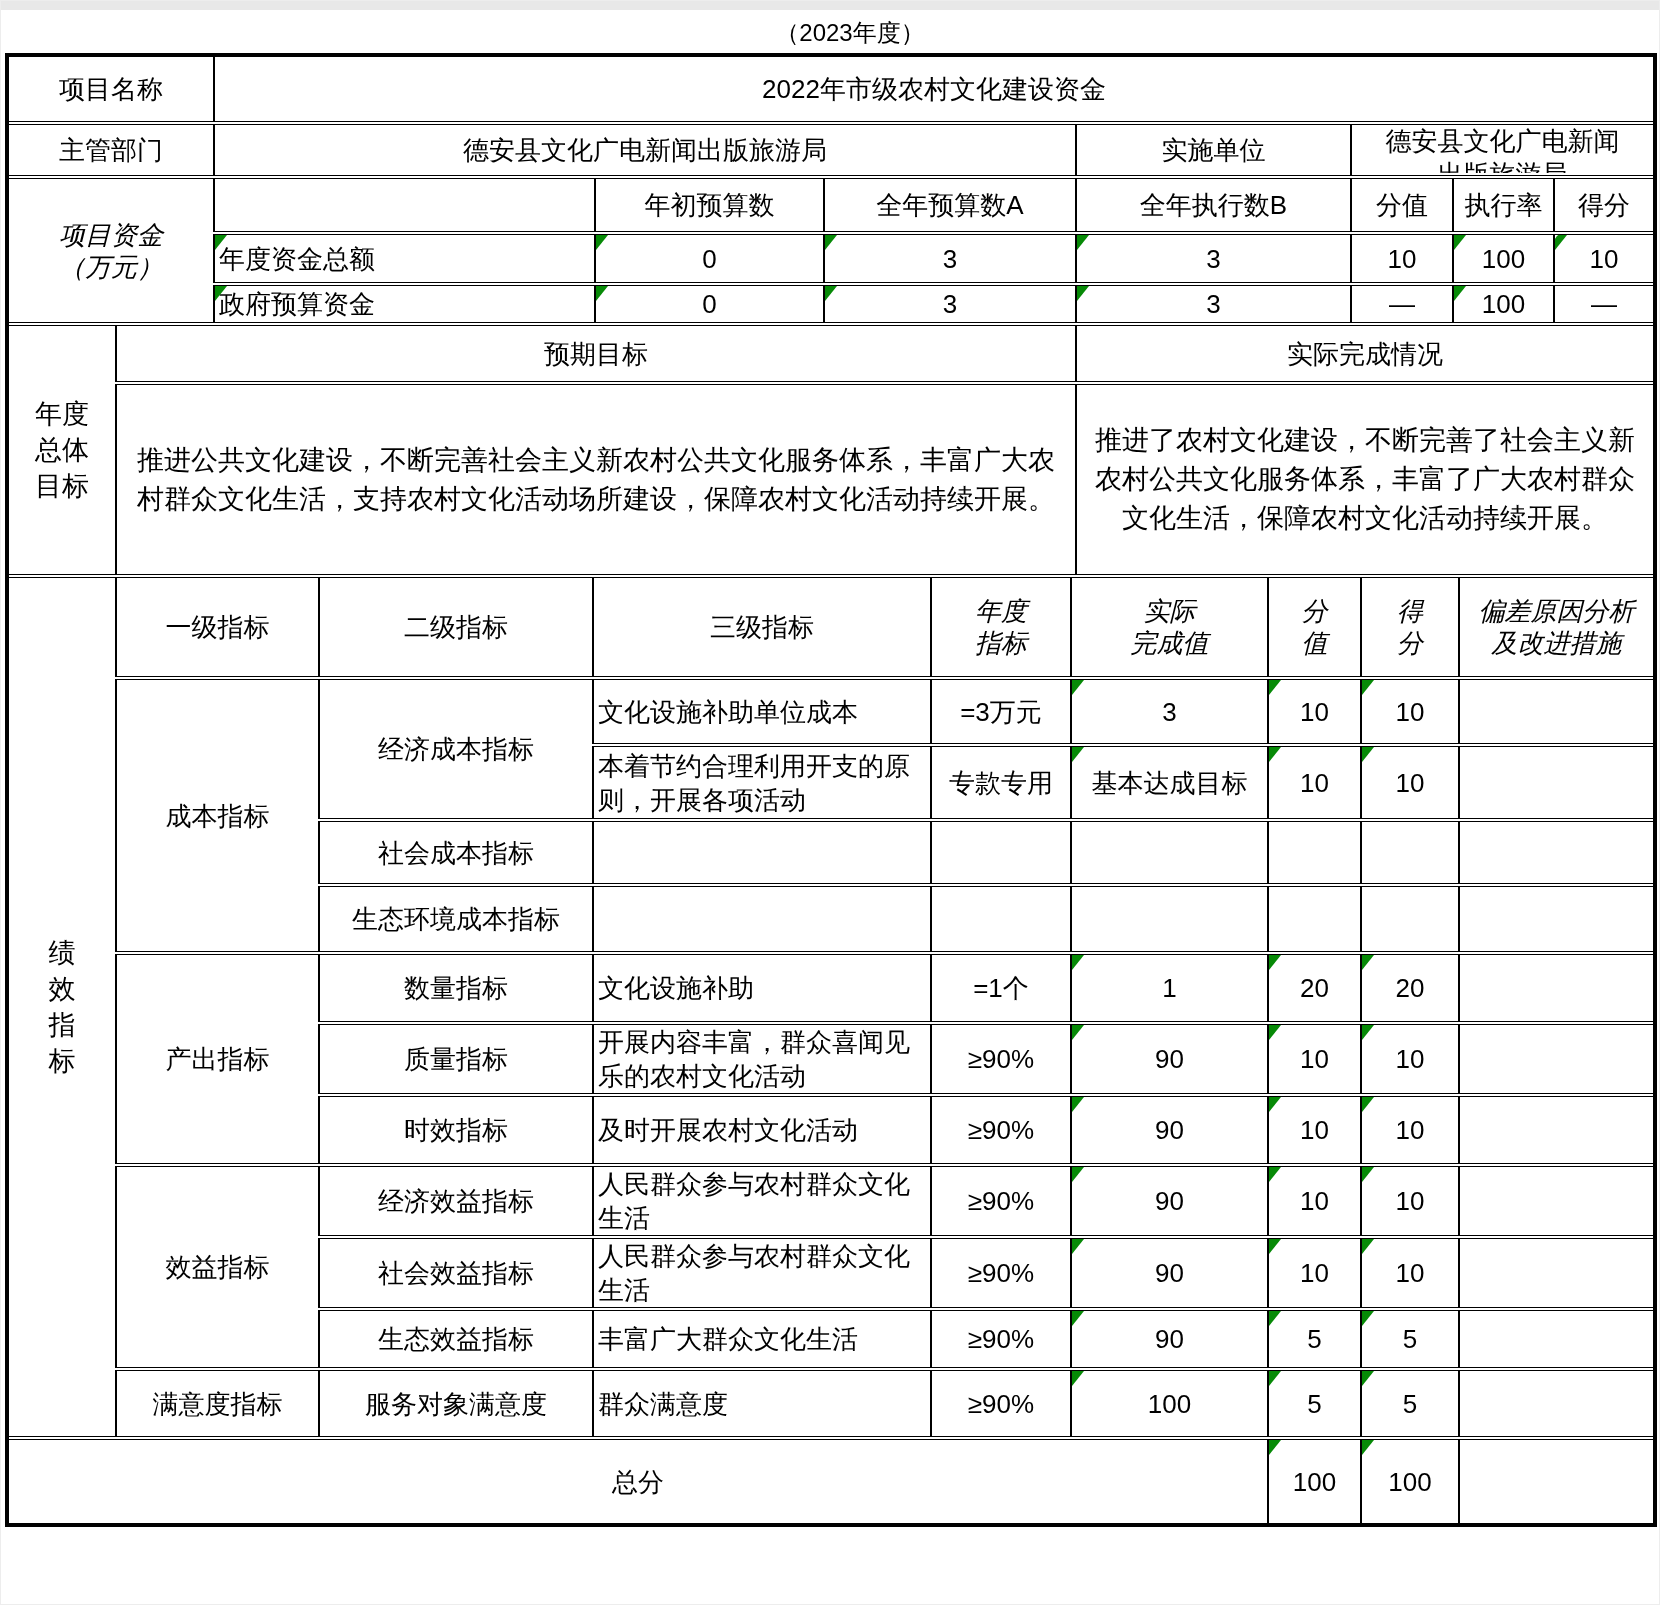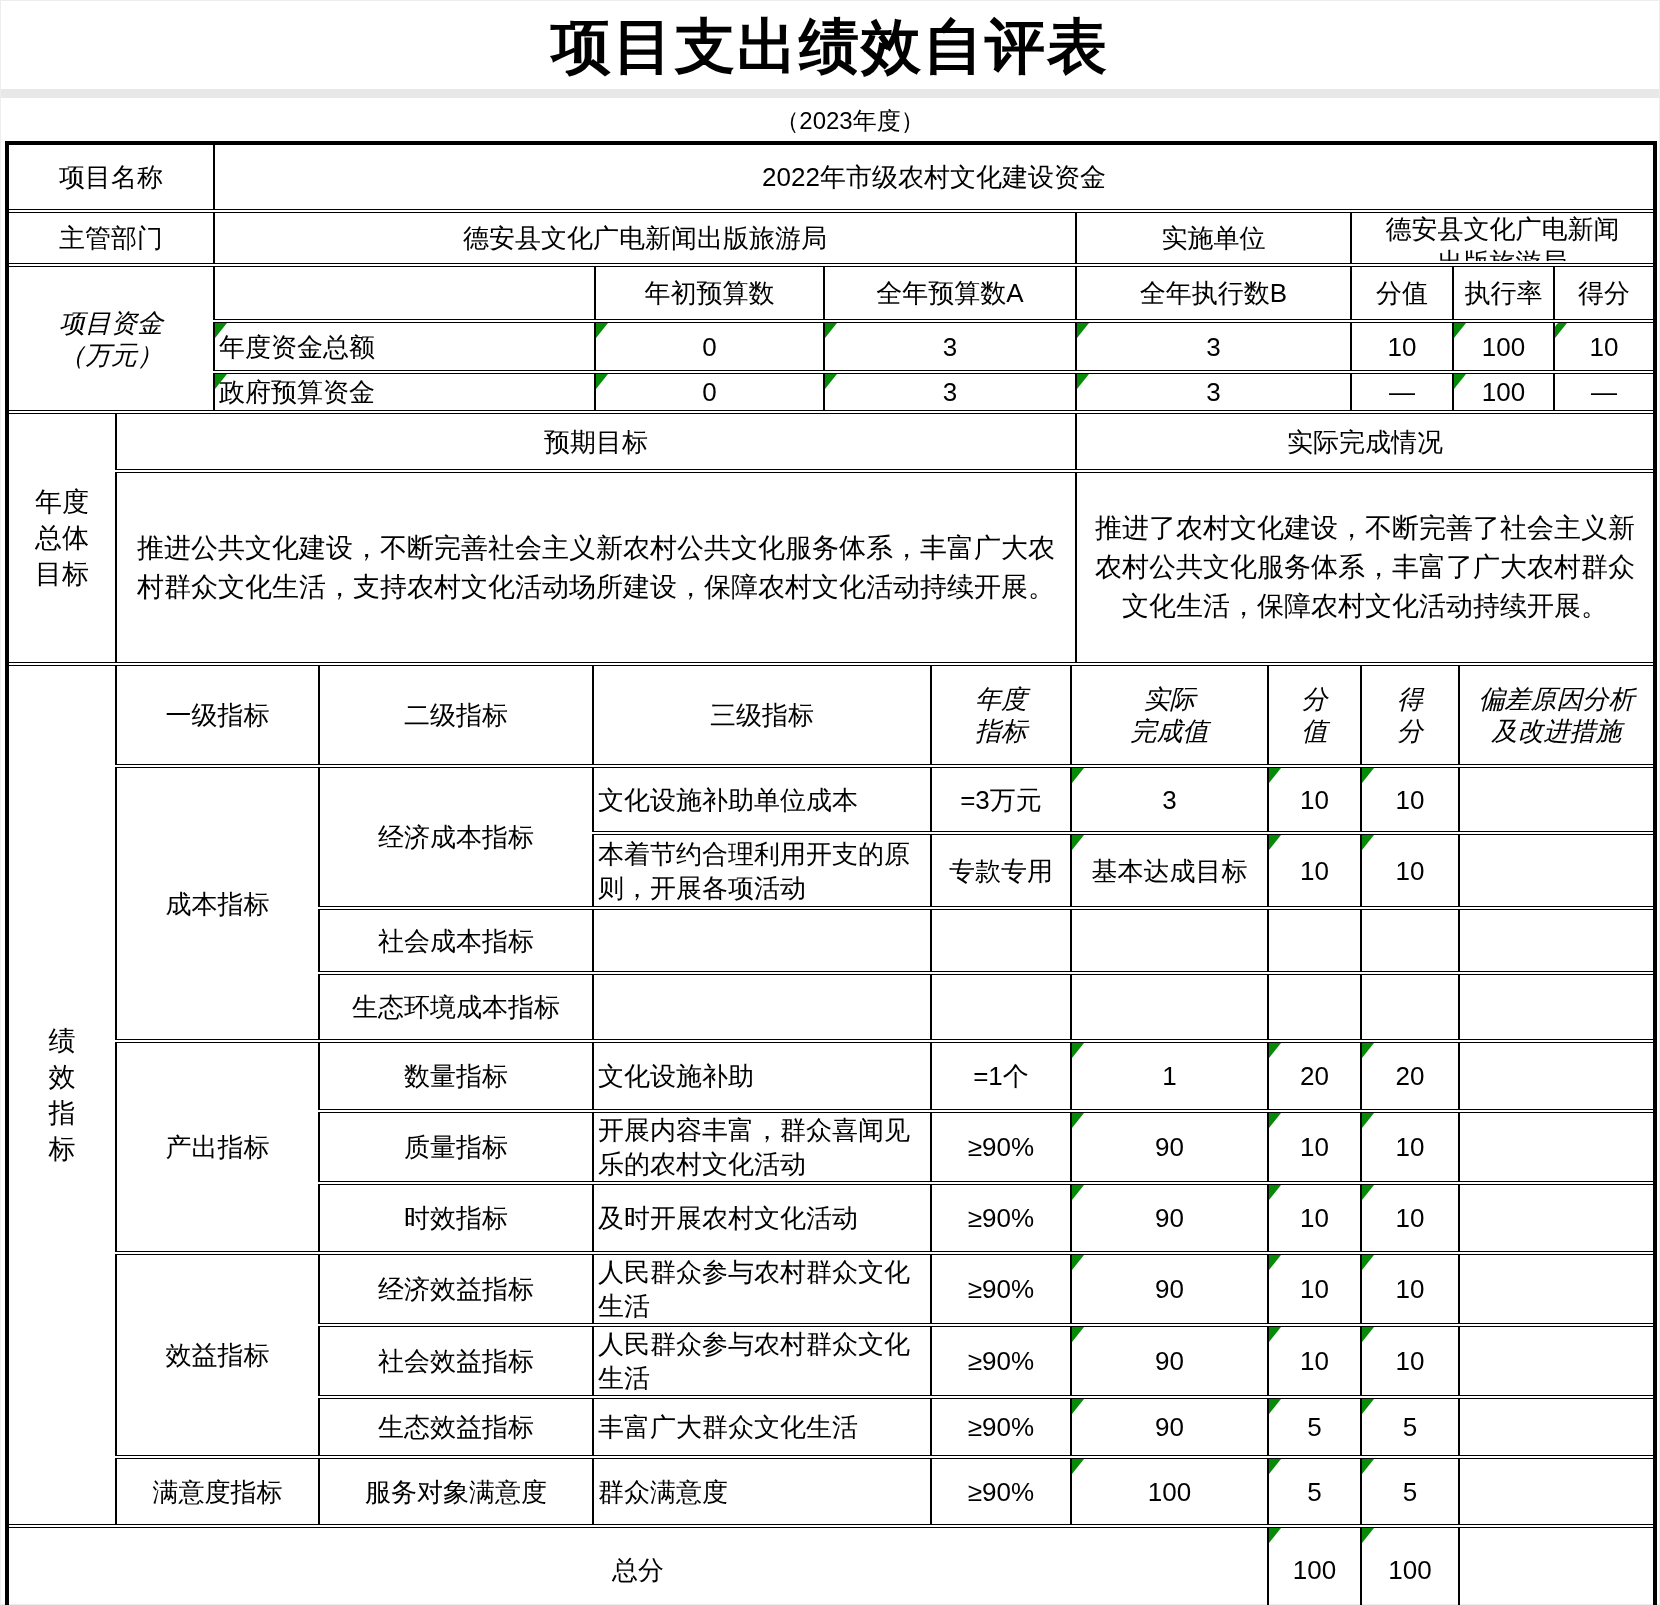--- a/index.html
+++ b/index.html
@@ -56,21 +56,20 @@
     border-top: 15px solid #078a07;
     border-right: 12px solid transparent;
   }
 </style>
 </head>
 <body>
 
 <div class="page">
 
   <div class="title-block">
-    <div class="main-title">项目支出绩效自评表</div>
     <div class="title-strip"></div>
     <div class="sub-title">（2023年度）</div>
   </div>
 
   <div class="tframe">
 
     <table>
       <colgroup>
         <col style="width:205px">
           <col style="width:381px">

